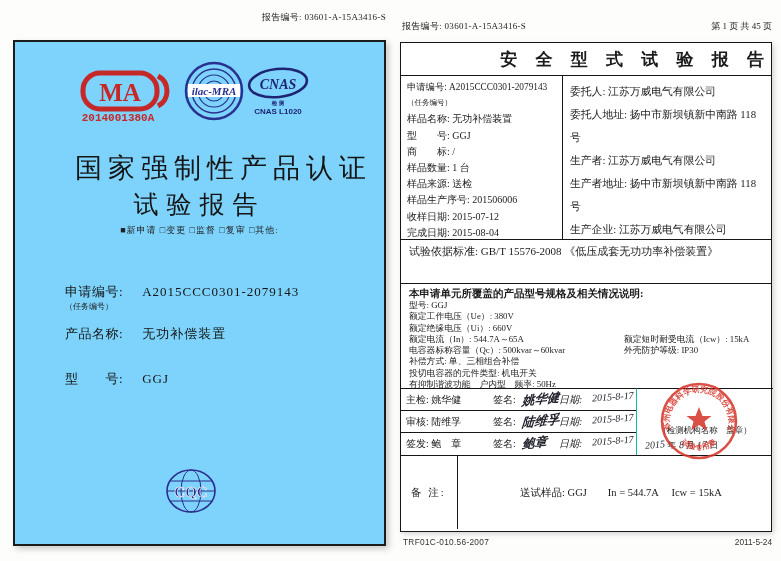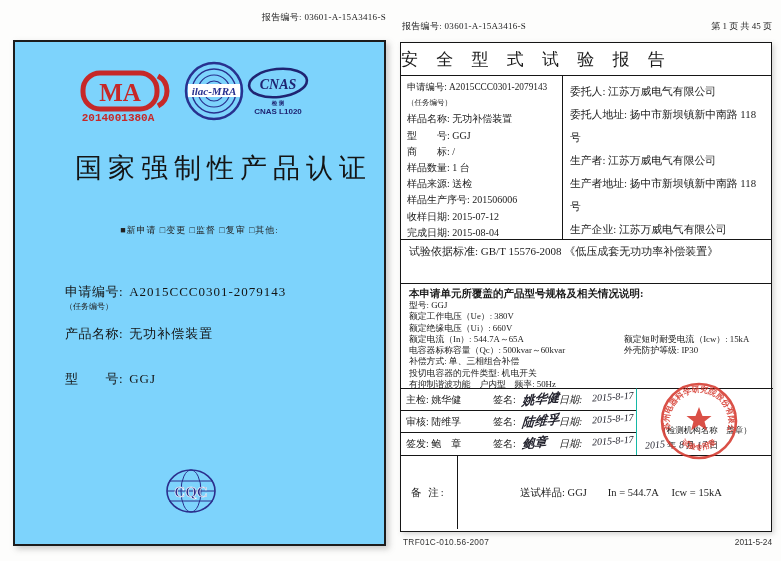--- a/index.html
+++ b/index.html
@@ -16,28 +16,28 @@
   .cma { position:absolute; left:63px; top:26px; }
   .cmaNum { position:absolute; left:55px; top:70px; width:96px; text-align:center; color:#c62828; font-weight:bold; font-size:11px; font-family:Liberation Mono, monospace; }
   .ilac { position:absolute; left:168px; top:18px; }
   .cnas { position:absolute; left:230px; top:24px; }
   .cnasSub1 { position:absolute; left:232px; top:58px; width:62px; text-align:center; font-size:5.5px; color:#1f2472; font-weight:bold; }
   .cnasSub2 { position:absolute; left:228px; top:65px; width:70px; text-align:center; font-size:8px; color:#1f2472; font-weight:bold; font-family:"Liberation Sans",sans-serif; }
   .titleL1 { position:absolute; left:0; top:108px; width:100%; text-align:center; font-size:27px; letter-spacing:6px; color:#141414;margin-left:24px; }
   .titleL2 { position:absolute; left:0; top:146px; width:100%; text-align:center; font-size:25px; letter-spacing:8px; color:#141414; }
   .applyTypes { position:absolute; left:0; top:182px; width:100%; text-align:center; font-size:9px; letter-spacing:1px; color:#222; }
   .fld { position:absolute; left:50px; font-size:13px; color:#141414; letter-spacing:.5px; white-space:nowrap; }
-  .fld .fval { margin-left:6px; letter-spacing:1px; }
+  .fld .fval { margin-left:19px; letter-spacing:1px; }
   .fnote { position:absolute; left:50px; font-size:8px; color:#222; }
   .cqc { position:absolute; left:143px; top:424px; }
 
   
   .tableR { position:absolute; left:400px; top:42px; width:372px; height:490px; background:#fff; border:1.5px solid #161616; box-shadow:2px 2px 5px rgba(120,120,120,.3); }
   .tRow, .tCell { position:absolute; }
-  .rowTitle { left:0; top:0; width:100%; height:33px; border-bottom:1px solid #161616; text-align:left; line-height:33px; font-size:17px; font-weight:normal; letter-spacing:7px; }
+  .rowTitle { left:0; top:0; width:100%; height:33px; border-bottom:1px solid #161616; text-align:right; line-height:33px; font-size:17px; font-weight:bold; letter-spacing:7px; }
   .cellInfoL { left:0; top:33px; width:162px; height:163px; border-right:1px solid #161616; padding:3px 2px 0 6px; }
   .cellInfoL .ln { font-size:10px; line-height:16.2px; white-space:nowrap; }
   .cellInfoL .ln.latinLong { font-size:9.3px; }
   .cellInfoL .ln.noteSm { font-size:7.5px; }
   .cellInfoR { left:162px; top:33px; width:210px; height:163px; padding:4px 4px 0 7px; overflow:hidden; }
   .cellInfoR .ln { font-size:10.8px; line-height:23px; }
   .rowStd { left:0; top:196px; width:100%; height:23px; border-top:1px solid #161616; font-size:11px; font-weight:normal; line-height:22px; padding-left:8px; white-space:nowrap; }
   .rowConcl { left:0; top:219px; width:100%; height:21px; border-top:1px solid #161616; font-size:11px; font-weight:bold; line-height:20px; padding-left:8px; }
   .rowCov { left:0; top:240px; width:100%; height:105px; border-top:1px solid #161616; padding:3px 12px 0 8px; }
   .covTitle { font-size:10.5px; font-weight:bold; line-height:13px; }
@@ -98,20 +98,21 @@
     <span class="cnas">
       <svg width="66" height="36" viewBox="0 0 66 36">
         <ellipse cx="33" cy="17" rx="29" ry="14" fill="none" stroke="#1f2472" stroke-width="2.6" transform="rotate(-6 33 17)"></ellipse>
         <text x="33" y="23" text-anchor="middle" font-size="14" font-weight="bold" font-style="italic" fill="#1f2472">CNAS</text>
       </svg>
     </span>
     <div class="cnasSub1">检 测</div>
     <div class="cnasSub2">CNAS L1020</div>
 
     <div class="titleL1">国家强制性产品认证</div>
+    <div class="titleL2">试验报告</div>
     <div class="applyTypes">■新申请 □变更 □监督 □复审 □其他:</div>
 
     <div class="fld" style="top:241px">
       <span>申请编号:</span><span class="fval">A2015CCC0301-2079143</span>
     </div>
     <div class="fnote" style="top:259px">（任务编号）</div>
     <div class="fld" style="top:283px">
       <span>产品名称:</span><span class="fval">无功补偿装置</span>
     </div>
     <div class="fld" style="top:328px">

